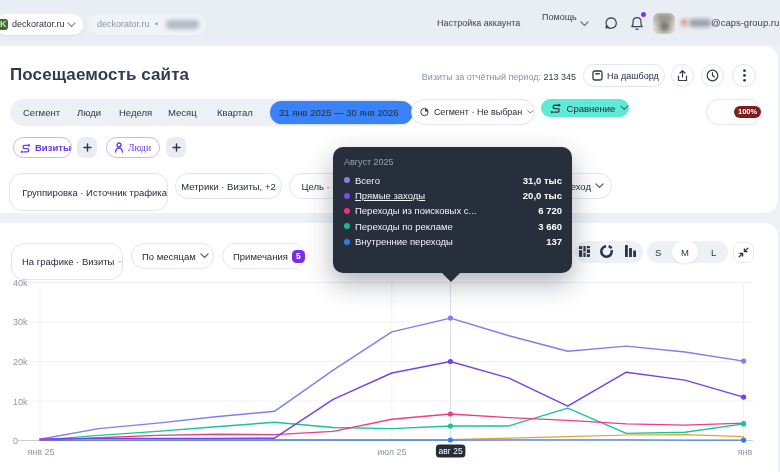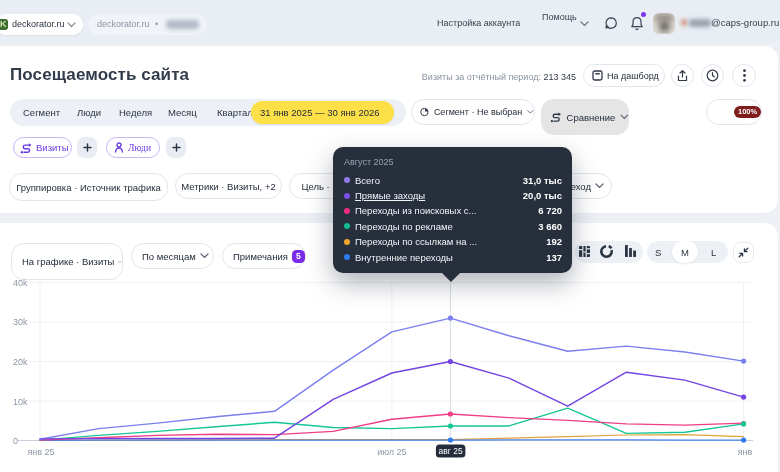--- a/index.html
+++ b/index.html
@@ -78,37 +78,37 @@
       <circle cx="1.5" cy="11.3" r="1.4" fill="#323b4a"></circle>
     </svg>
 </div>
 
 <div class="abs gpill" style="left:10px;top:99px;width:396px;height:27px;border-radius:13.5px;"></div>
 <div class="abs txt" style="left:23px;top:107px;font-size:9.5px;color:#2b3442;">Сегмент</div>
 <div class="abs txt" style="left:77px;top:107px;font-size:9.5px;color:#2b3442;">Люди</div>
 <div class="abs txt" style="left:119px;top:107px;font-size:9.5px;color:#2b3442;">Неделя</div>
 <div class="abs txt" style="left:168px;top:107px;font-size:9.5px;color:#2b3442;">Месяц</div>
 <div class="abs txt" style="left:217px;top:107px;font-size:9.5px;color:#2b3442;">Квартал</div>
-<div class="abs pill" style="left:251px;top:101px;width:143px;height:23px;background:#fde047;border-radius:11.5px;box-shadow:0 1px 2px rgba(60,70,90,.10);gap:24px;">
+<div class="abs pill" style="left:270px;top:101px;width:143px;height:23px;background:#3b82f6;border-radius:11.5px;box-shadow:0 1px 2px rgba(60,70,90,.10);gap:24px;">
   <span class="txt" style="margin-left:9px;font-size:9.5px;color:#242d3b;">31 янв 2025 — 30 янв 2026</span>
   <svg style="margin-left:4px;" width="9" height="6" viewBox="0 0 9 6">
       <path d="M1 1l3.5 3.5L8 1" stroke="#596374" stroke-width="1.2" fill="none" stroke-linecap="round"></path>
     </svg>
 </div>
 <div class="abs pill wpill" style="left:411px;top:99px;width:124px;height:26px;">
   <svg style="margin-left:8px;" width="12" height="12" viewBox="0 0 12 12">
       <path d="M6 1a5 5 0 1 1-5 5 5 5 0 0 1 5-5z" fill="none" stroke="#323b4a" stroke-width="1.3"></path>
       <path d="M6.8 1.3a4.8 4.8 0 0 1 4 4H6.8z" fill="#323b4a"></path>
     </svg>
   <span class="txt" style="margin-left:5px;font-size:9px;color:#242d3b;">Сегмент · Не выбран</span>
   <svg style="margin-left:5px;" width="9" height="6" viewBox="0 0 9 6">
       <path d="M1 1l3.5 3.5L8 1" stroke="#596374" stroke-width="1.2" fill="none" stroke-linecap="round"></path>
     </svg>
 </div>
-<div class="abs pill" style="left:541px;top:99px;width:88px;height:36px;background:#e5e5e5;border-radius:13px;">
+<div class="abs pill" style="left:541px;top:99px;width:88px;height:18px;background:#5eead4;border-radius:13px;">
   <svg style="margin-left:9px;" width="12" height="12" viewBox="0 0 12 12">
       <path d="M9.6 3.1H5.1a1.8 1.8 0 0 0 0 3.6h2.7a1.8 1.8 0 0 1 0 3.6H4.2" stroke="#323b4a" stroke-width="1.4" fill="none" stroke-linecap="round"></path>
       <circle cx="2" cy="10.3" r="1.2" fill="#323b4a"></circle>
       <path d="M8.9 1.2l2.6 1.9-2.6 1.9z" fill="#323b4a"></path>
     </svg>
   <span class="txt" style="margin-left:5px;font-size:9.5px;color:#242d3b;">Сравнение</span>
   <svg style="margin-left:5px;" width="9" height="6" viewBox="0 0 9 6">
       <path d="M1 1l3.5 3.5L8 1" stroke="#596374" stroke-width="1.2" fill="none" stroke-linecap="round"></path>
     </svg>
 </div>
@@ -120,41 +120,41 @@
     </svg>
   <span style="margin-left:20px;background:#7f1d1d;color:#fff;font-size:7.5px;font-weight:bold;border-radius:7px;padding:2px 4px 2px 4px;line-height:1;">100%</span>
 </div>
 
 <div class="abs pill" style="left:13px;top:137px;width:59px;height:21px;background:#fff;border:1px solid #c9b6f3;border-radius:10.5px;">
   <svg style="margin-left:6px;" width="12" height="12" viewBox="0 0 12 12">
       <path d="M9.6 3.1H5.1a1.8 1.8 0 0 0 0 3.6h2.7a1.8 1.8 0 0 1 0 3.6H4.2" stroke="#6b39e6" stroke-width="1.4" fill="none" stroke-linecap="round"></path>
       <circle cx="2" cy="10.3" r="1.2" fill="#6b39e6"></circle>
       <path d="M8.9 1.2l2.6 1.9-2.6 1.9z" fill="#6b39e6"></path>
     </svg>
-  <span class="txt" style="margin-left:4px;font-size:9.5px;color:#6b39e6;">Визиты</span>
+  <span class="txt" style="margin-left:4px;font-size:9.5px;color:#6b39e6;font-weight:bold;">Визиты</span>
 </div>
 <div class="abs pill" style="left:77px;top:137px;width:20px;height:21px;background:#e9edf3;border-radius:7px;justify-content:center;">
   <svg width="9" height="9" viewBox="0 0 9 9">
       <path d="M4.5 1v7M1 4.5h7" stroke="#2b3442" stroke-width="1.4" stroke-linecap="round"></path>
     </svg>
 </div>
 <div class="abs pill" style="left:106px;top:137px;width:54px;height:21px;background:#fff;border:1px solid #c9b6f3;border-radius:10.5px;">
   <svg style="margin-left:7px;" width="10" height="11" viewBox="0 0 10 11">
       <circle cx="5" cy="3" r="2" fill="none" stroke="#6b39e6" stroke-width="1.3"></circle>
       <path d="M1.5 10c.4-2.6 1.8-4 3.5-4s3.1 1.4 3.5 4" fill="none" stroke="#6b39e6" stroke-width="1.3" stroke-linecap="round"></path>
     </svg>
   <span class="txt" style="margin-left:4px;font-size:9.5px;color:#6b39e6;font-family:Liberation Serif, serif;">Люди</span>
 </div>
 <div class="abs pill" style="left:166px;top:137px;width:20px;height:21px;background:#e9edf3;border-radius:7px;justify-content:center;">
   <svg width="9" height="9" viewBox="0 0 9 9">
       <path d="M4.5 1v7M1 4.5h7" stroke="#2b3442" stroke-width="1.4" stroke-linecap="round"></path>
     </svg>
 </div>
 
-<div class="abs pill wpill" style="left:9px;top:173px;width:159px;height:28px;justify-content:center;">
+<div class="abs pill wpill" style="left:9px;top:173px;width:159px;height:38px;justify-content:flex-end;">
     <span class="txt" style="font-size:9.5px;color:#242d3b;">Группировка · Источник трафика</span>
   </div>
 <div class="abs pill wpill" style="left:175px;top:173px;width:107px;height:26px;justify-content:center;">
     <span class="txt" style="font-size:9.5px;color:#242d3b;">Метрики · Визиты, +2</span>
   </div>
 <div class="abs pill wpill" style="left:289px;top:173px;width:109px;height:26px;justify-content:center;">
     <span class="txt" style="font-size:9.5px;color:#242d3b;">Цель · Не выбрано</span>
   </div>
 <div class="abs pill wpill" style="left:430px;top:173px;width:182px;height:26px;justify-content:flex-end;">
   <span class="txt" style="font-size:9.5px;color:#242d3b;">Атрибуция · Последний переход</span>
@@ -274,22 +274,17 @@
       <span style="width:6px;height:6px;border-radius:50%;background:#f02d87;"></span>
       <span class="txt" style="margin-left:5px;font-size:9.5px;color:#f2f4f8;">Переходы из поисковых с...</span>
       <span class="txt" style="margin-left:auto;font-size:9.5px;font-weight:bold;color:#fff;">6 720</span>
     </div>
   <div style="display:flex;align-items:center;height:15.4px;">
       <span style="width:6px;height:6px;border-radius:50%;background:#10bf8d;"></span>
       <span class="txt" style="margin-left:5px;font-size:9.5px;color:#f2f4f8;">Переходы по рекламе</span>
       <span class="txt" style="margin-left:auto;font-size:9.5px;font-weight:bold;color:#fff;">3 660</span>
     </div>
   <div style="display:flex;align-items:center;height:15.4px;">
-      <span style="width:6px;height:6px;border-radius:50%;background:#efa82d;"></span>
-      <span class="txt" style="margin-left:5px;font-size:9.5px;color:#f2f4f8;">Переходы по ссылкам на ...</span>
-      <span class="txt" style="margin-left:auto;font-size:9.5px;font-weight:bold;color:#fff;">192</span>
-    </div>
-  <div style="display:flex;align-items:center;height:15.4px;">
       <span style="width:6px;height:6px;border-radius:50%;background:#2e7df0;"></span>
       <span class="txt" style="margin-left:5px;font-size:9.5px;color:#f2f4f8;">Внутренние переходы</span>
       <span class="txt" style="margin-left:auto;font-size:9.5px;font-weight:bold;color:#fff;">137</span>
     </div>
 </div>
 
 </body></html>

